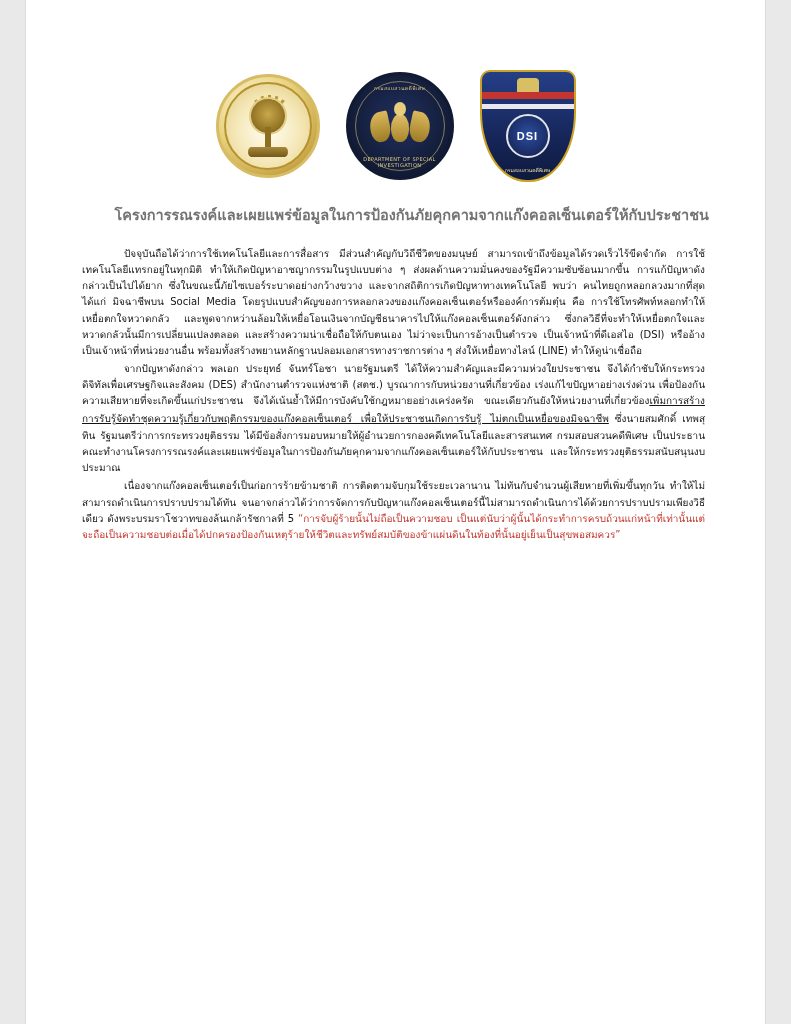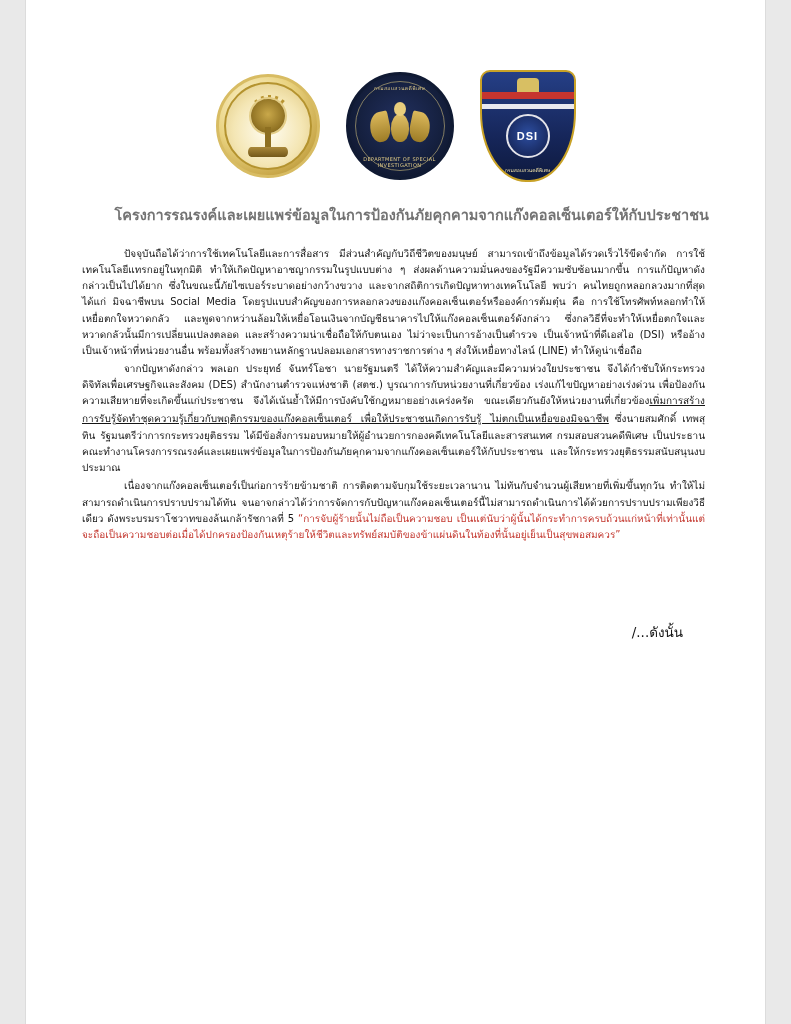--- a/index.html
+++ b/index.html
@@ -349,16 +349,15 @@
   </p>
 
   <p class="para">
     <span>จากปัญหาดังกล่าว พลเอก ประยุทธ์ จันทร์โอชา นายรัฐมนตรี ได้ให้ความสำคัญและมีความห่วงใยประชาชน จึงได้กำชับให้กระทรวงดิจิทัลเพื่อเศรษฐกิจและสังคม (DES) สำนักงานตำรวจแห่งชาติ (สตช.) บูรณาการกับหน่วยงานที่เกี่ยวข้อง เร่งแก้ไขปัญหาอย่างเร่งด่วน เพื่อป้องกันความเสียหายที่จะเกิดขึ้นแก่ประชาชน จึงได้เน้นย้ำให้มีการบังคับใช้กฎหมายอย่างเคร่งครัด ขณะเดียวกันยังให้หน่วยงานที่เกี่ยวข้อง</span><span class="u">เพิ่มการสร้างการรับรู้จัดทำชุดความรู้เกี่ยวกับพฤติกรรมของแก๊งคอลเซ็นเตอร์ เพื่อให้ประชาชนเกิดการรับรู้ ไม่ตกเป็นเหยื่อของมิจฉาชีพ</span><span> ซึ่งนายสมศักดิ์ เทพสุทิน รัฐมนตรีว่าการกระทรวงยุติธรรม ได้มีข้อสั่งการมอบหมายให้ผู้อำนวยการกองคดีเทคโนโลยีและสารสนเทศ กรมสอบสวนคดีพิเศษ เป็นประธานคณะทำงานโครงการรณรงค์และเผยแพร่ข้อมูลในการป้องกันภัยคุกคามจากแก๊งคอลเซ็นเตอร์ให้กับประชาชน และให้กระทรวงยุติธรรมสนับสนุนงบประมาณ</span>
   </p>
 
   <p class="para">
     <span>เนื่องจากแก๊งคอลเซ็นเตอร์เป็นก่อการร้ายข้ามชาติ การติดตามจับกุมใช้ระยะเวลานาน ไม่ทันกับจำนวนผู้เสียหายที่เพิ่มขึ้นทุกวัน ทำให้ไม่สามารถดำเนินการปราบปรามได้ทัน จนอาจกล่าวได้ว่าการจัดการกับปัญหาแก๊งคอลเซ็นเตอร์นี้ไม่สามารถดำเนินการได้ด้วยการปราบปรามเพียงวิธีเดียว ดังพระบรมราโชวาทของล้นเกล้ารัชกาลที่ 5</span><span class="quote-red">  “การจับผู้ร้ายนั้นไม่ถือเป็นความชอบ เป็นแต่นับว่าผู้นั้นได้กระทำการครบถ้วนแก่หน้าที่เท่านั้นแต่จะถือเป็นความชอบต่อเมื่อได้ปกครองป้องกันเหตุร้ายให้ชีวิตและทรัพย์สมบัติของข้าแผ่นดินในท้องที่นั้นอยู่เย็นเป็นสุขพอสมควร”</span>
   </p>
 
-  <div class="footer-note">/...ดังนั้น</div>
 
   <div class="spacer-bottom"></div>
 </div>
 
 </body></html>

